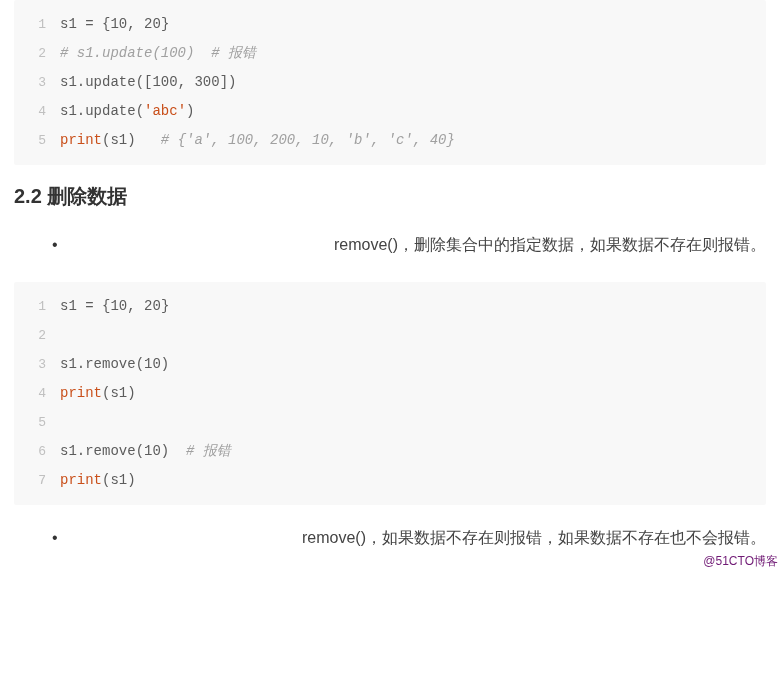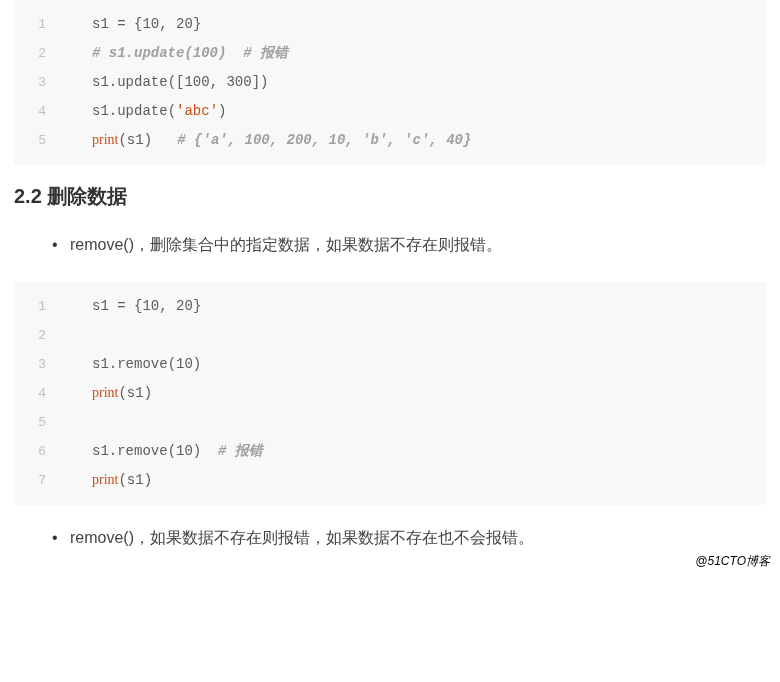--- a/index.html
+++ b/index.html
@@ -31,39 +31,39 @@
     .line-num {
       color: #c0c0c0;
       width: 22px;
       text-align: right;
       margin-right: 14px;
       user-select: none;
       font-size: 13px;
     }
     .code-content {
       flex: 1;
-      margin-left: 32px;
     }
     .tk-default { color: #5c5c5c; }
     .tk-number { color: #5c5c5c; }
     .tk-string { color: #c94f1a; font-family: Liberation Mono, monospace; }
-    .tk-builtin { color: #c94f1a; font-family: Liberation Serif, serif; }
-    .tk-comment { color: #a0a0a0; font-style: italic; font-weight: bold; }
+    .tk-builtin { color: #c94f1a; }
+    .tk-comment { color: #a0a0a0; font-style: italic; }
     .tk-punct { color: #5c5c5c; }
 
     .section-heading {
       font-size: 20px;
       font-weight: 700;
       color: #333;
       margin: 11px 14px 20px 14px;
     }
     .bullet-list {
       list-style: none;
       margin: 0 14px 22px 14px;
       padding-left: 56px;
+      text-align: right;
     }
     .bullet-item {
       position: relative;
       font-size: 16px;
       line-height: 1.9;
       color: #444;
       margin-bottom: 4px;
     }
     .bullet-item::before {
       content: "•";
@@ -71,24 +71,23 @@
       left: -18px;
       font-size: 16px;
       color: #333;
     }
     .method-name {
       font-family: inherit;
     }
     .watermark {
       position: absolute;
       bottom: 6px;
-      right: 10px;
+      right: 2px;
       font-size: 12px;
-      color: #000000;
-      font-style: italic;
+      color: #701a75;
     }
   </style>
 </head>
 <body>
 
 <div class="code-block">
     <div class="code-line"><span class="line-num">1</span><span class="code-content"><span class="tk-default">s1 </span><span class="tk-punct">= {</span><span class="tk-number">10</span><span class="tk-punct">, </span><span class="tk-number">20</span><span class="tk-punct">}</span></span></div>
     <div class="code-line"><span class="line-num">2</span><span class="code-content"><span class="tk-comment"># s1.update(100)  # 报错</span></span></div>
     <div class="code-line"><span class="line-num">3</span><span class="code-content"><span class="tk-default">s1.update</span><span class="tk-punct">([</span><span class="tk-number">100</span><span class="tk-punct">, </span><span class="tk-number">300</span><span class="tk-punct">])</span></span></div>
     <div class="code-line"><span class="line-num">4</span><span class="code-content"><span class="tk-default">s1.update</span><span class="tk-punct">(</span><span class="tk-string">'abc'</span><span class="tk-punct">)</span></span></div>

